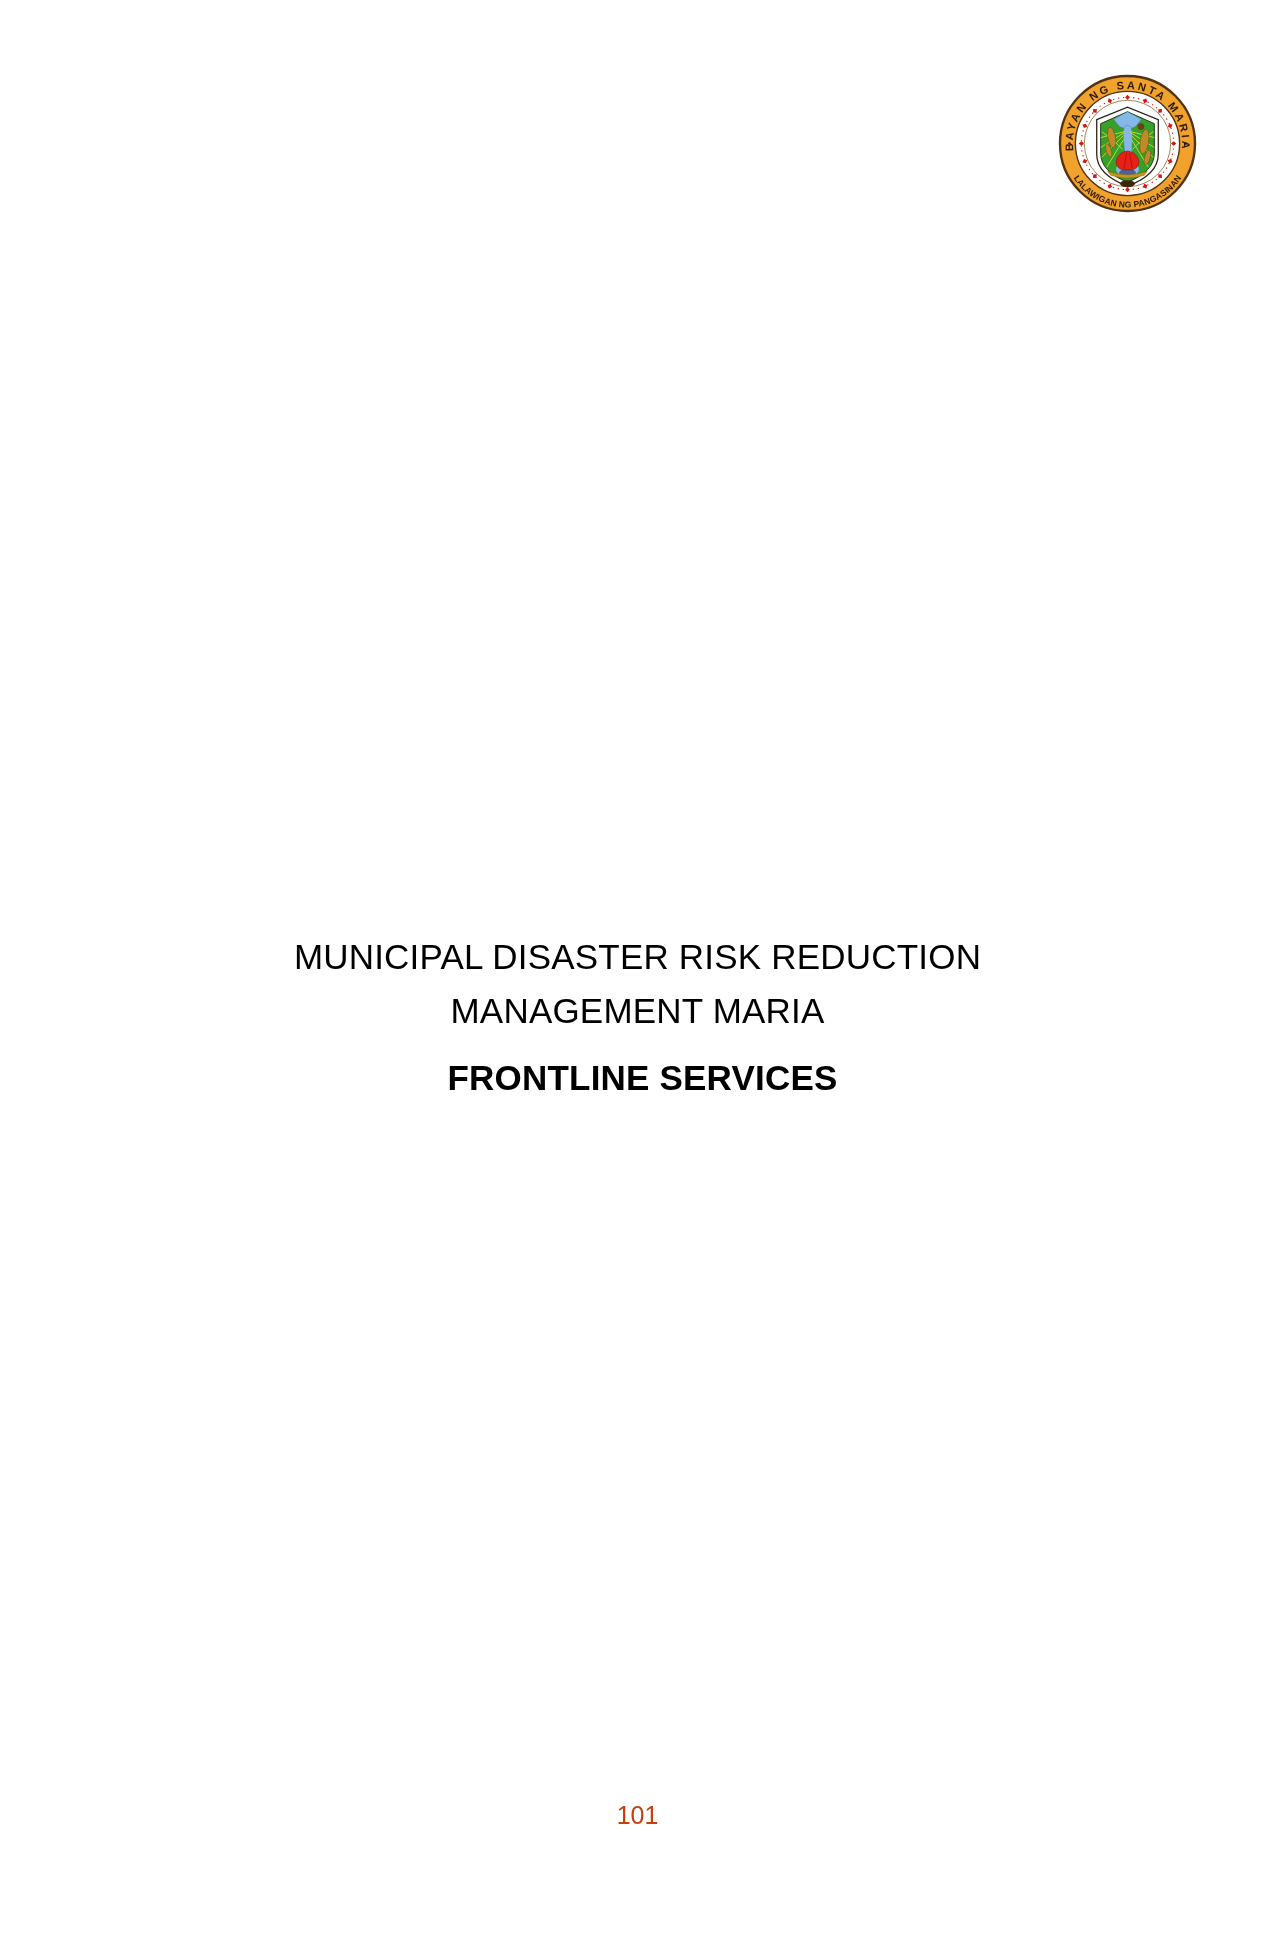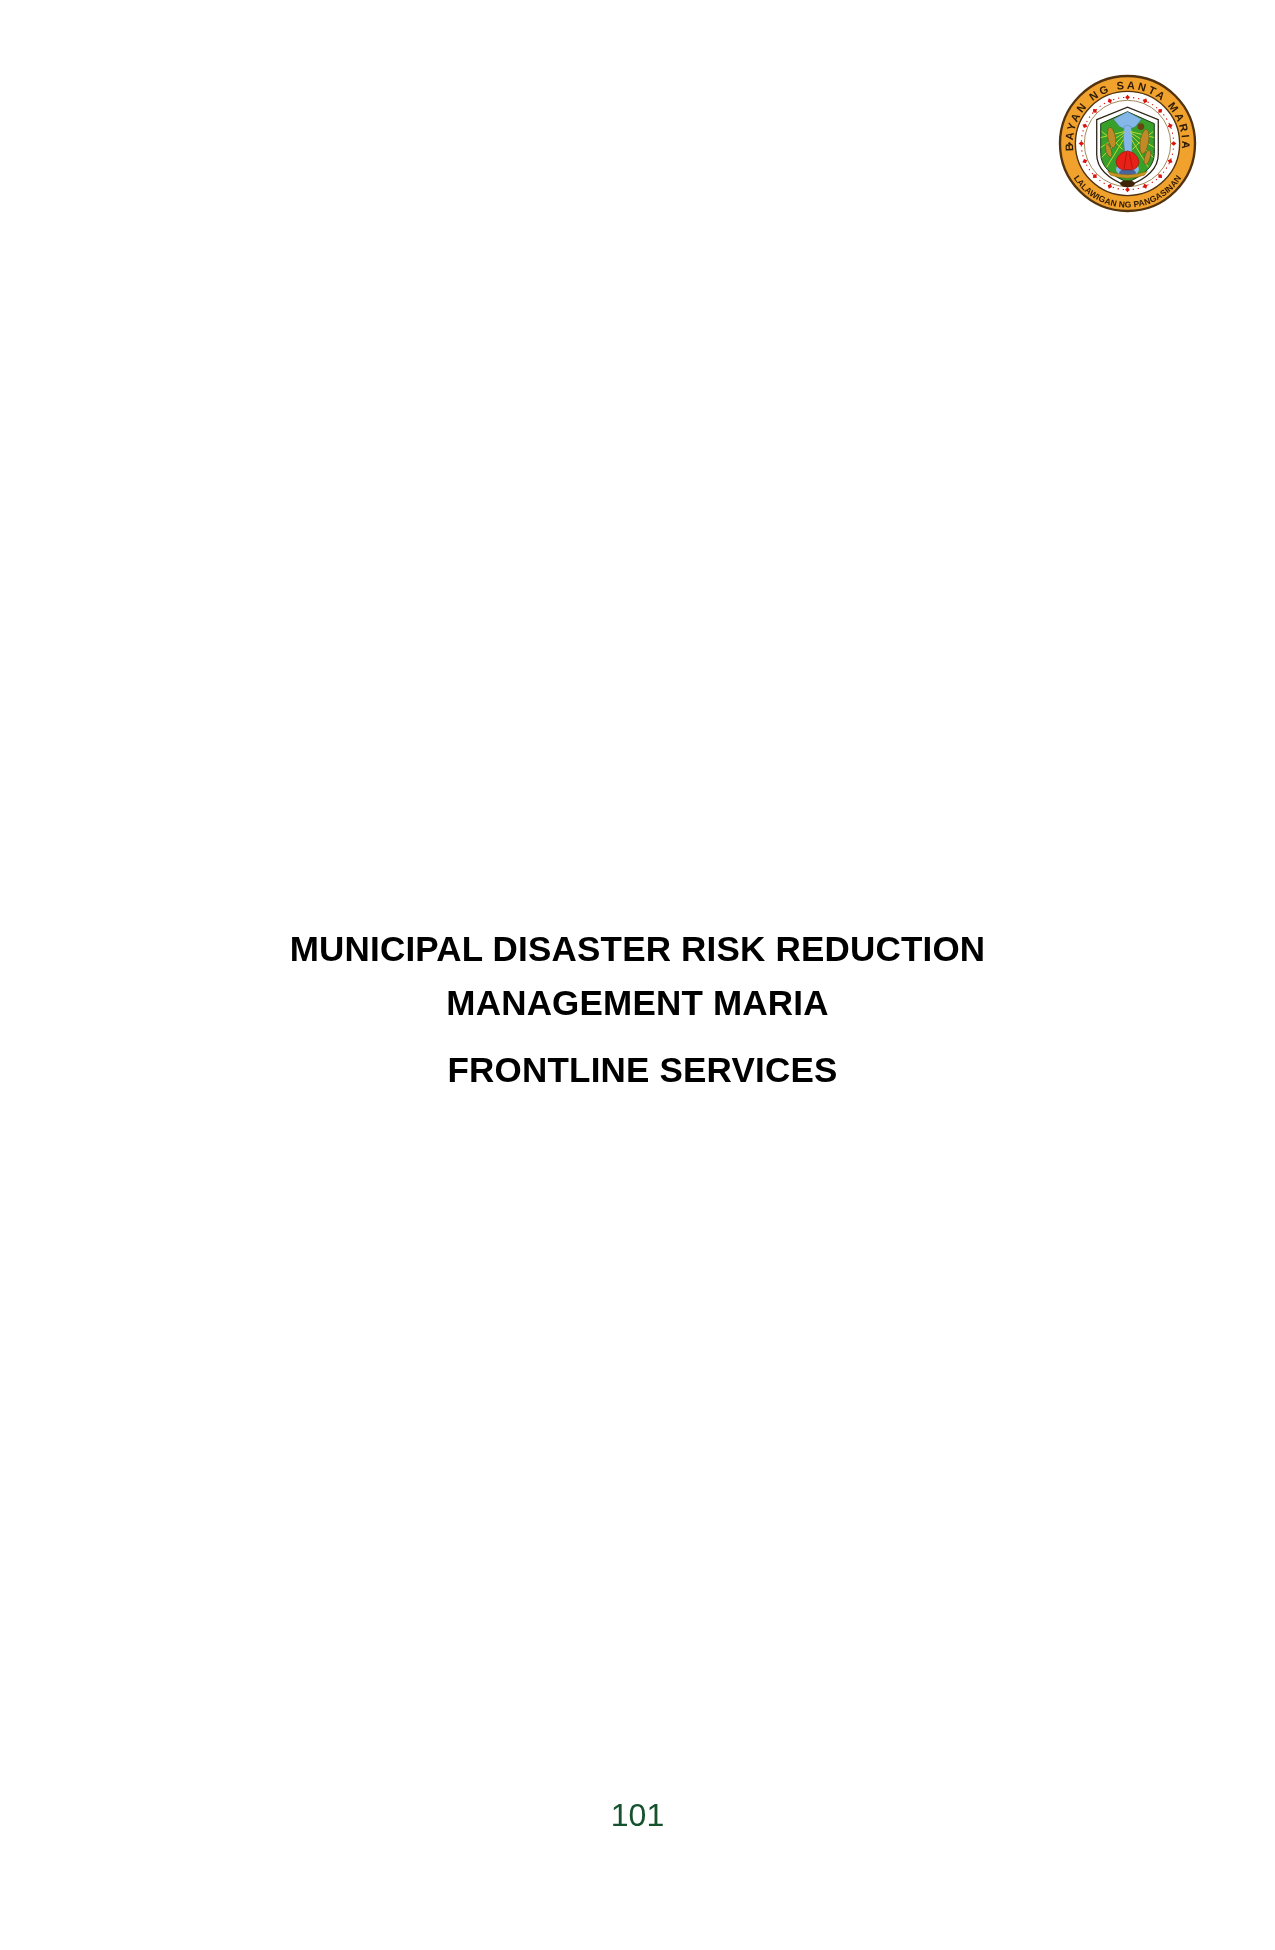--- a/index.html
+++ b/index.html
@@ -25,41 +25,41 @@
   .title-block {
     position: absolute;
     top: 918px;
     left: 0;
     width: 100%;
     text-align: center;
     color: #000000;
   }
   .heading {
     font-size: 35px;
-    font-weight: 700;
+    font-weight: 400;
     line-height: 54px;
     letter-spacing: 0.2px;
-    margin: 4px;
+    margin: 12px;
   }
   .subheading {
     font-size: 35px;
     font-weight: 700;
     line-height: 54px;
     letter-spacing: 0.2px;
     margin: 13px 0 0 10px;
   }
   .page-number {
     position: absolute;
     top: 1800px;
     left: 0;
     width: 100%;
     text-align: center;
-    font-size: 32px;
+    font-size: 25px;
     line-height: 30px;
-    color: #14532d;
+    color: #c2410c;
   }
   .seal-toptext {
     font-family: "Liberation Sans", sans-serif;
     font-size: 11px;
     font-weight: 700;
     letter-spacing: 2.6px;
   }
   .seal-bottext {
     font-family: "Liberation Sans", sans-serif;
     font-size: 8.6px;

